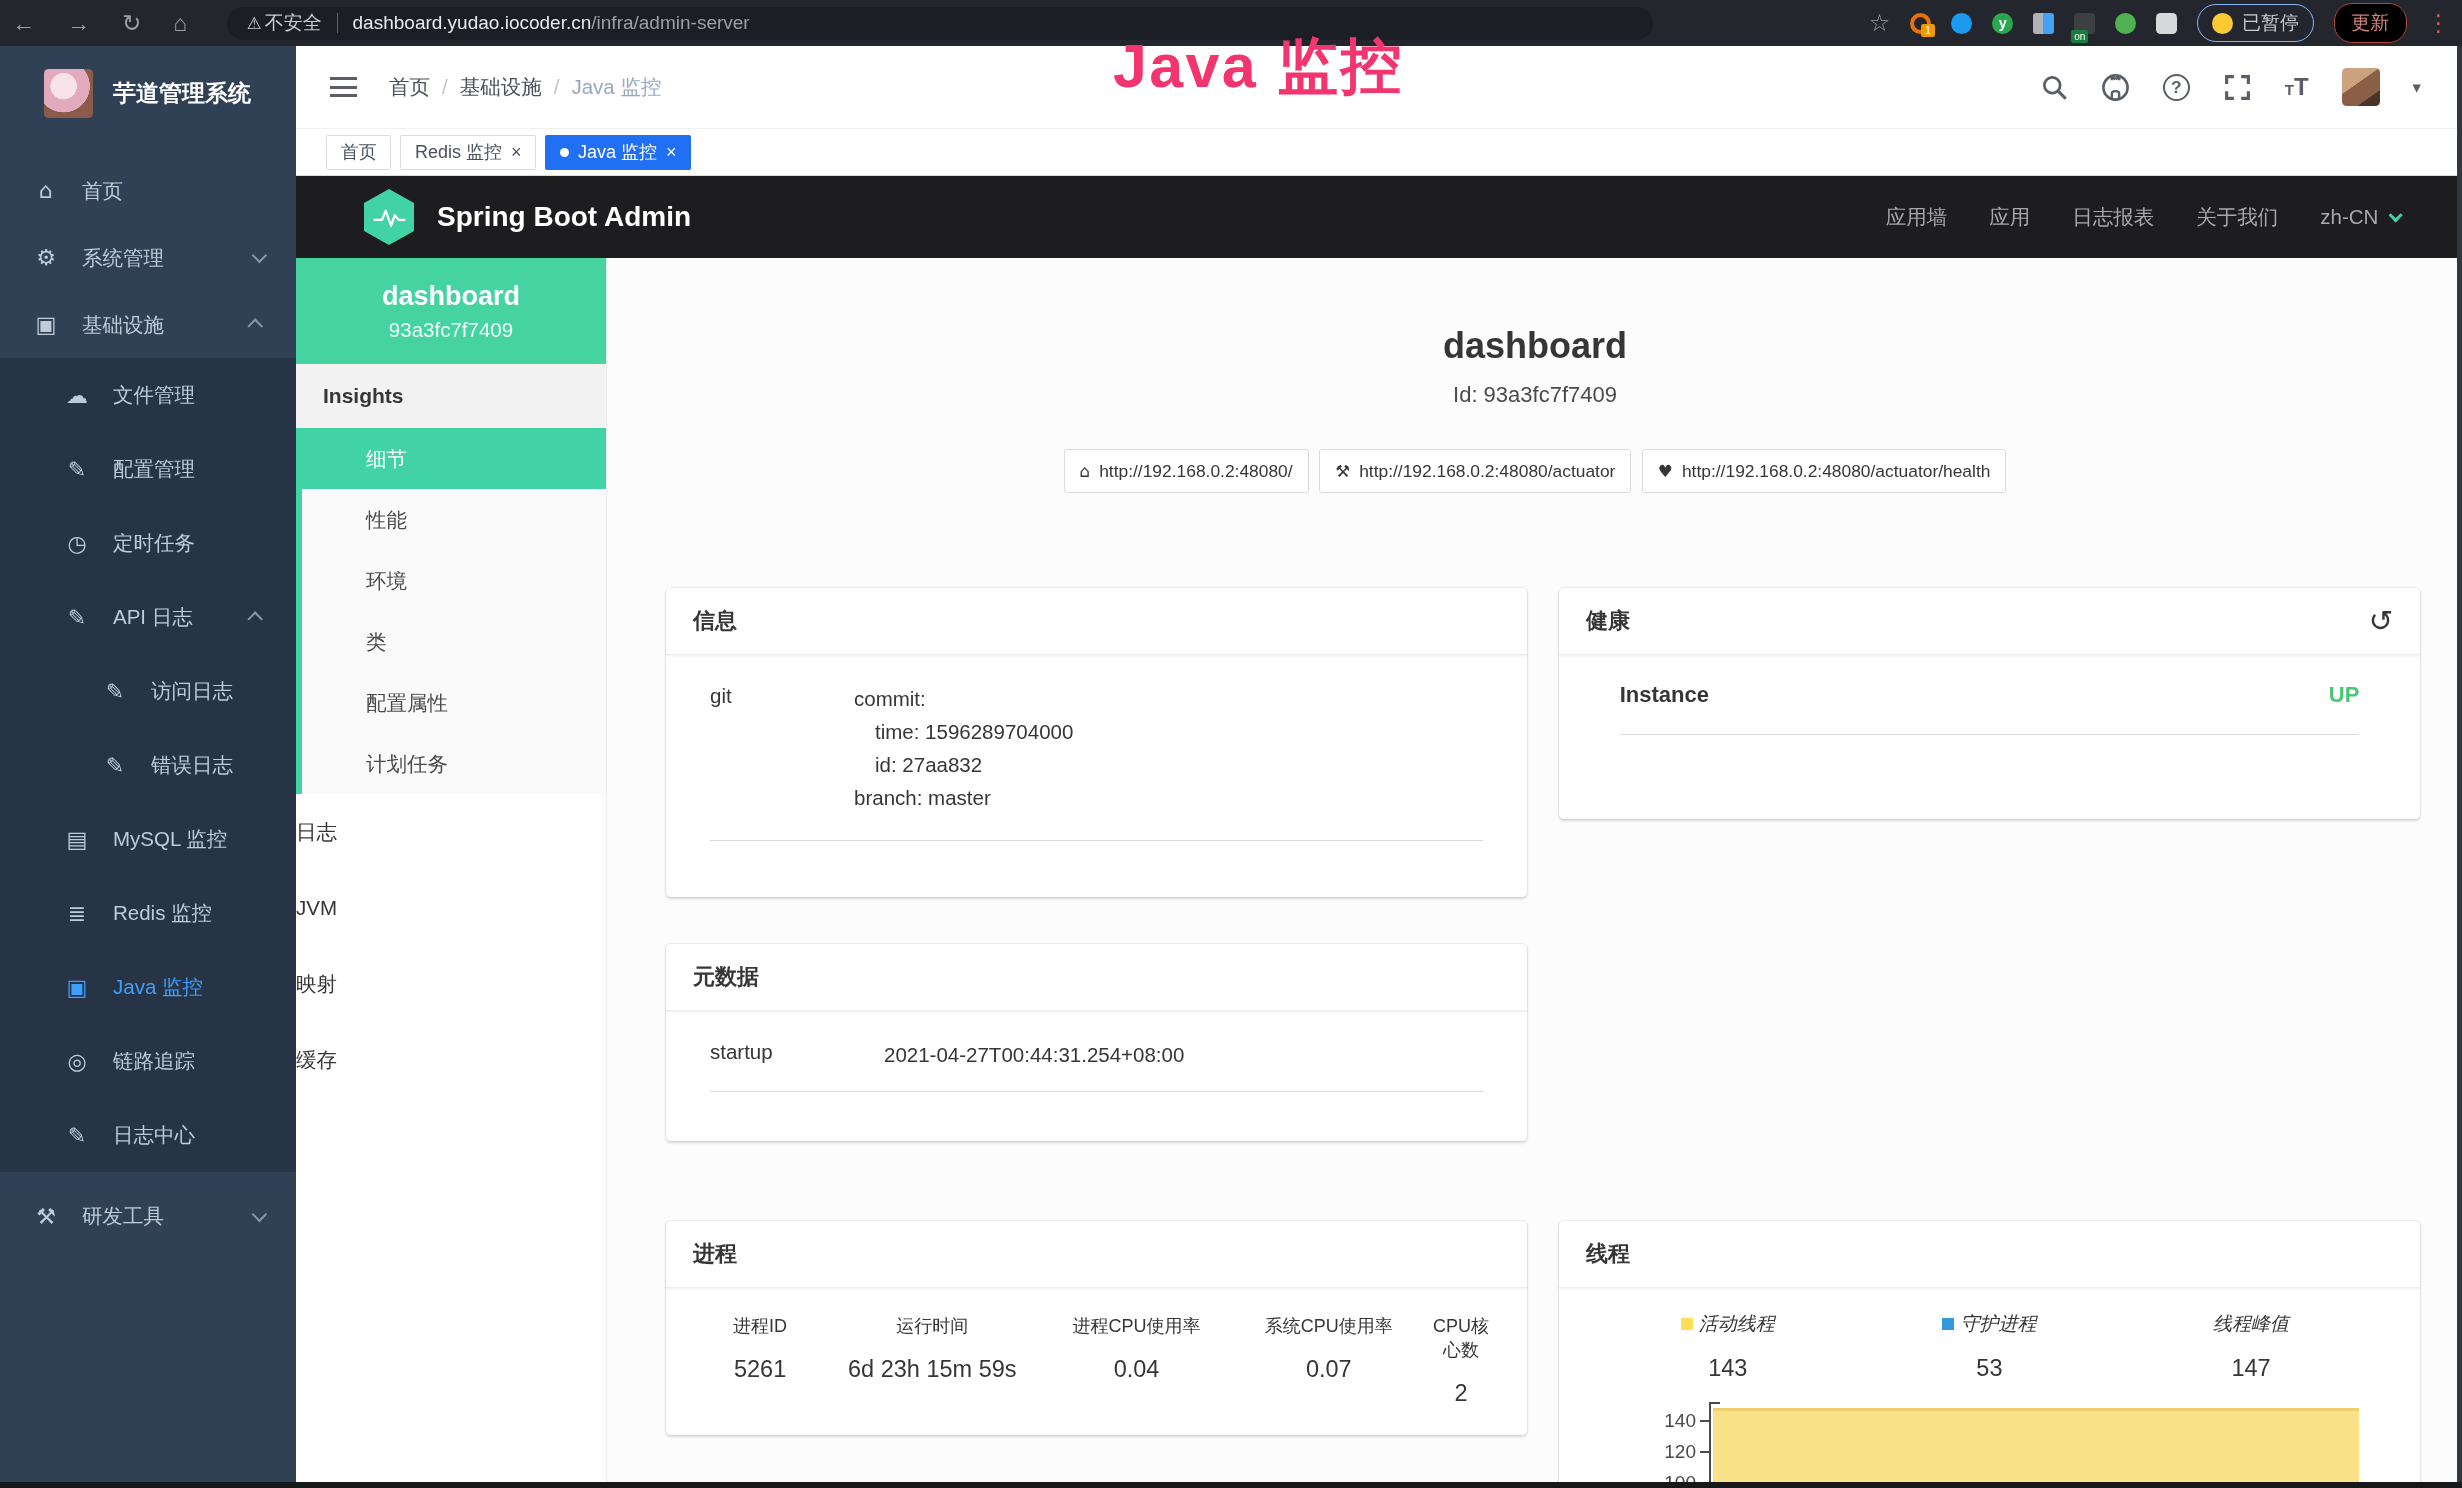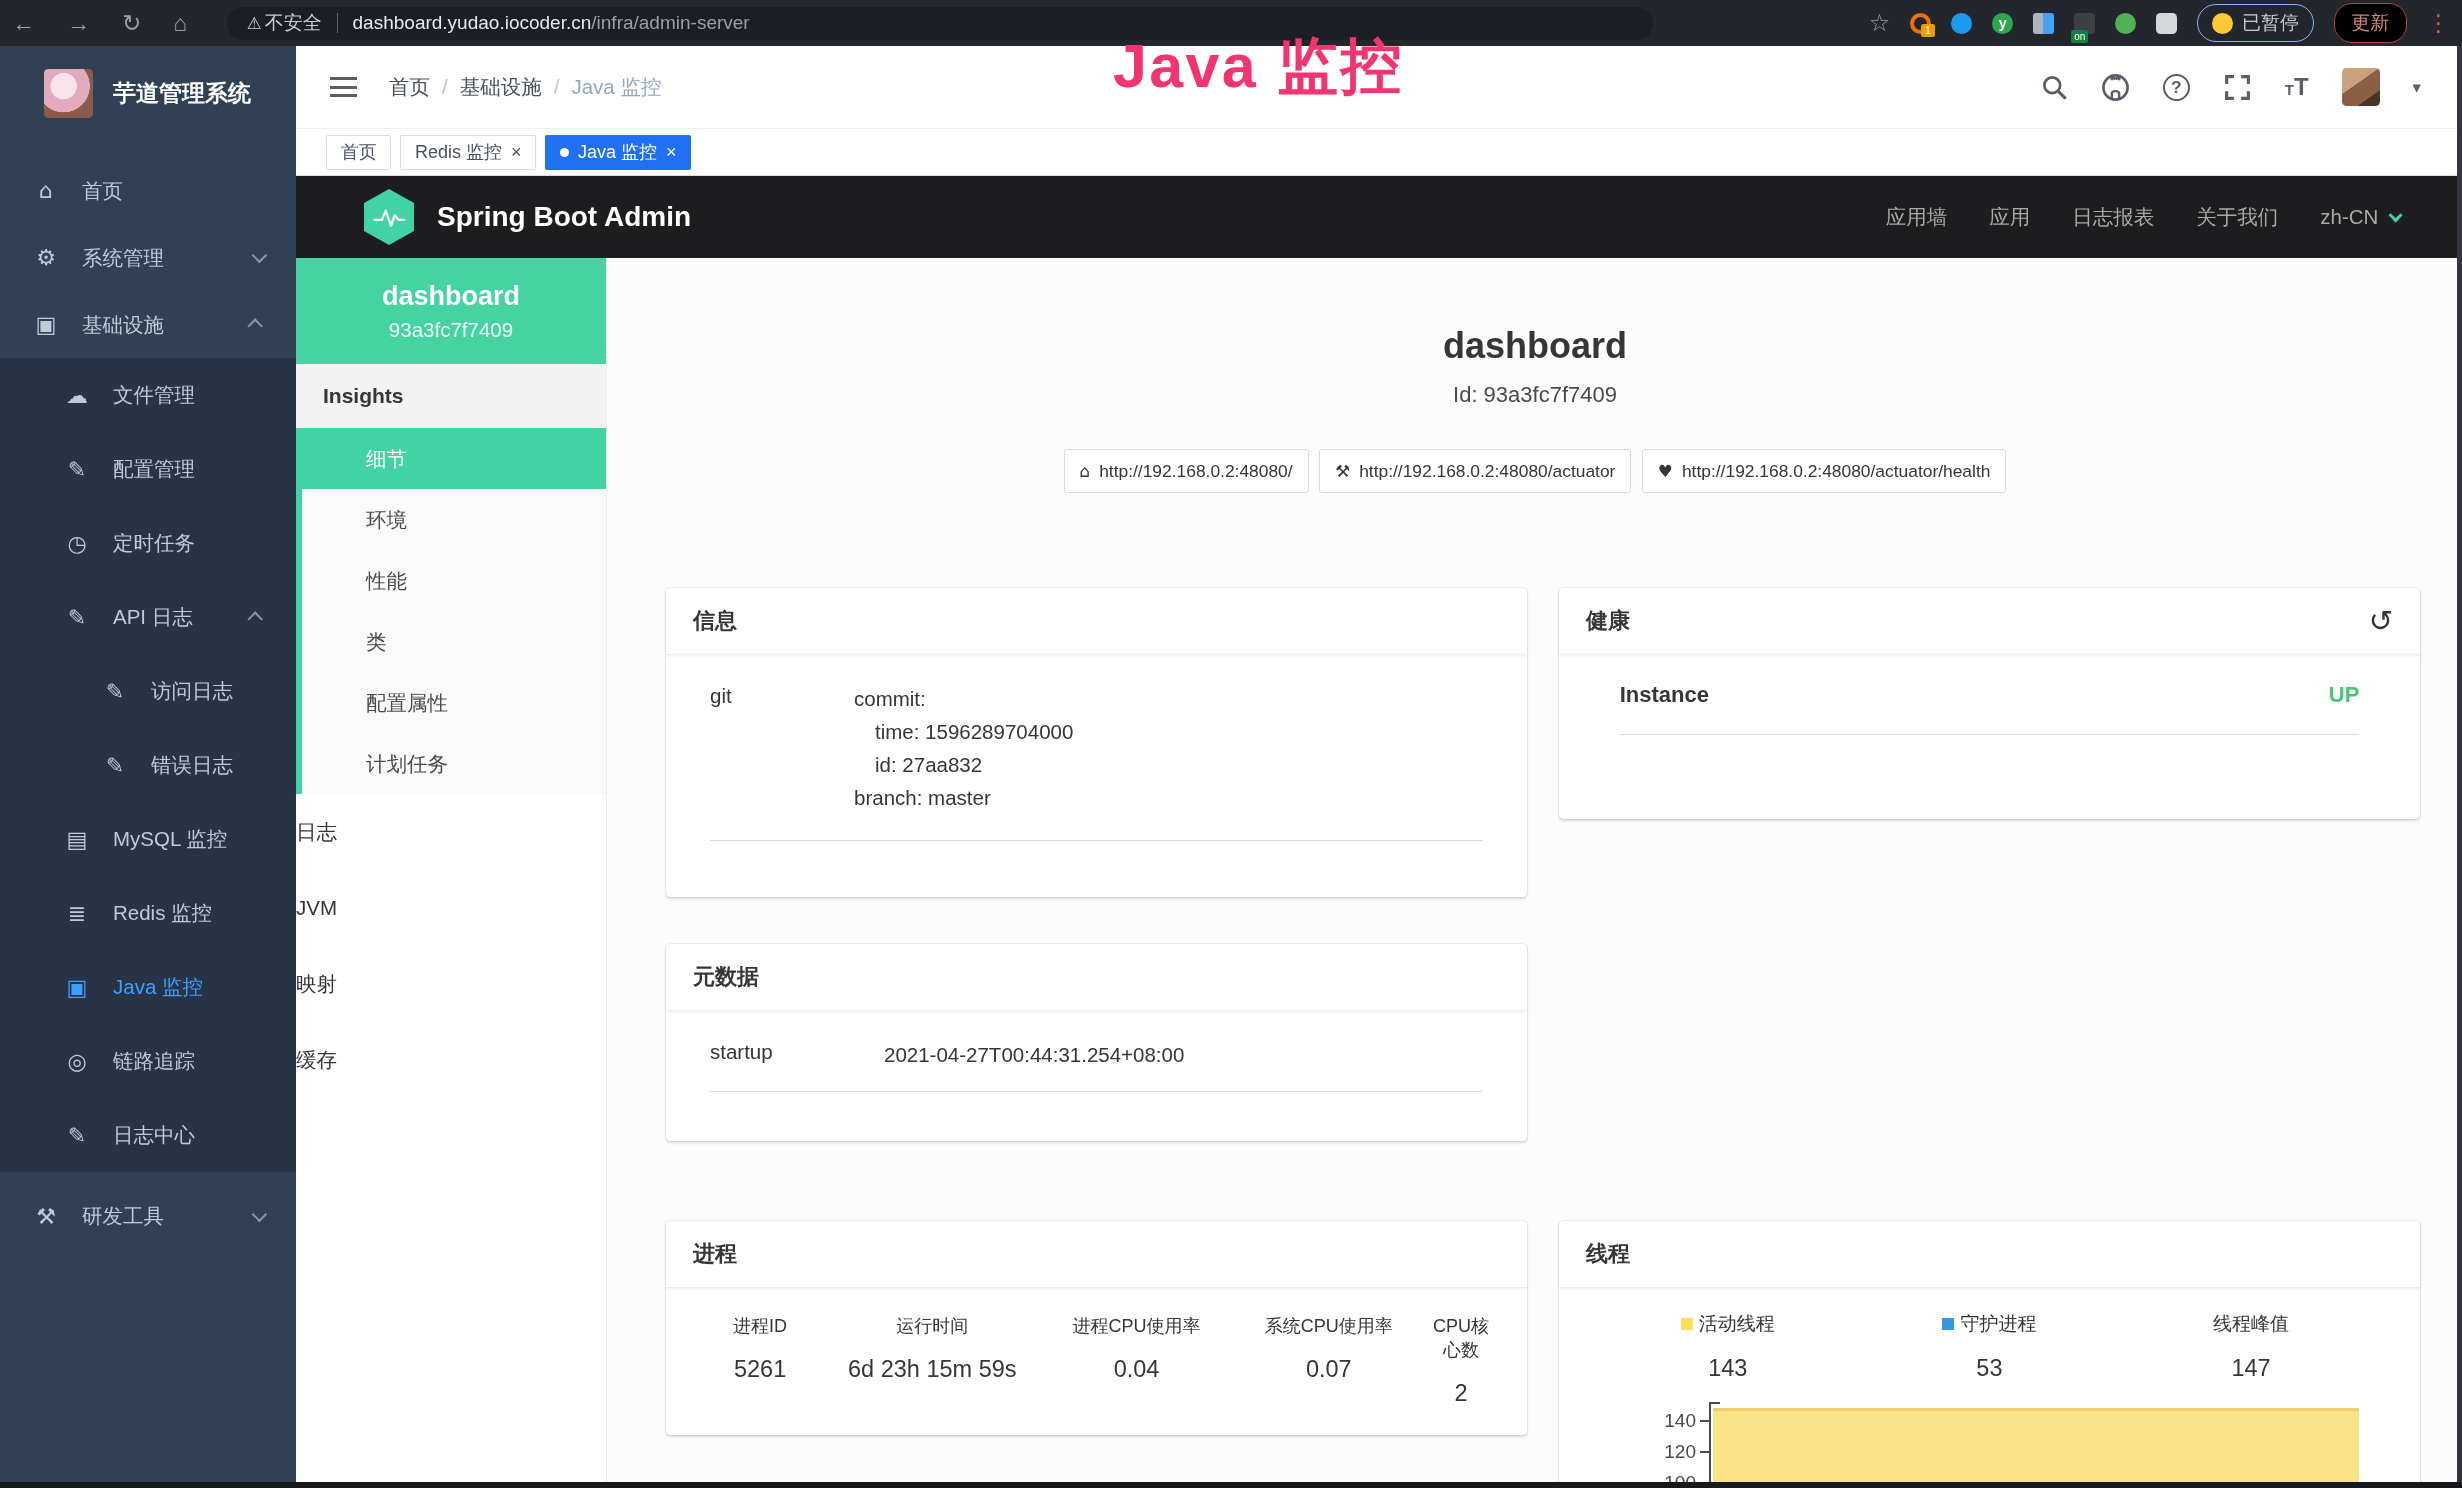--- a/index.html
+++ b/index.html
@@ -150,21 +150,21 @@
 
   .ptable { display:flex; text-align:center; }
   .ptable .col { }
   .ptable .h { font-size:18px; color:#363636; }
   .ptable .val { font-size:23.5px; color:#363636; margin-top:18px; }
   .c1{width:16%;} .c2{width:27%;} .c3{width:24%;} .c4{width:24%;} .c5{width:9%;}
 
   .legend { display:flex; text-align:center; }
   .legend .lcol { width:33.33%; }
   .legend .lab { font-size:19px; color:#363636; display:flex; justify-content:center;
-    align-items:center; gap:6px; }
+    align-items:center; gap:6px;font-style:italic; }
   .sq { width:12px; height:12px; display:inline-block; }
   .sq.yellow { background:#ffdd57; } .sq.blue { background:#3298dc; }
   .legend .lval { font-size:23.5px; color:#363636; margin-top:18px; }
 
   .chart { position:relative; margin-top:23px; height:258px; }
   .chart .axis { position:absolute; left:112px; top:-3px; bottom:0; width:2.3px; background:#4a4a4a; }
   .chart .axistop { position:absolute; left:112px; top:-3px; width:10.6px; height:2.3px; background:#4a4a4a; }
   .chart .area { position:absolute; left:116px; right:23px; top:3px; height:303px;
     background:#fae289; border-top:3px solid #eecf6d; }
   .ytick { position:absolute; left:0; width:99px; text-align:right; font-size:19px; color:#4a4a4a; }
@@ -355,22 +355,22 @@
 </div>
 
 <div class="sba-side">
   <div class="sba-appblock">
     <div class="sba-appname">dashboard</div>
     <div class="sba-appid">93a3fc7f7409</div>
   </div>
   <div class="sba-section">Insights</div>
   <div class="sba-group">
     <div class="sba-sub active">细节</div>
+    <div class="sba-sub">性能</div>
     <div class="sba-sub">环境</div>
-    <div class="sba-sub">性能</div>
     <div class="sba-sub">类</div>
     <div class="sba-sub">配置属性</div>
     <div class="sba-sub">计划任务</div>
   </div>
   <div class="sba-root">日志</div>
   <div class="sba-root">JVM</div>
   <div class="sba-root">映射</div>
   <div class="sba-root">缓存</div>
 </div>
 

